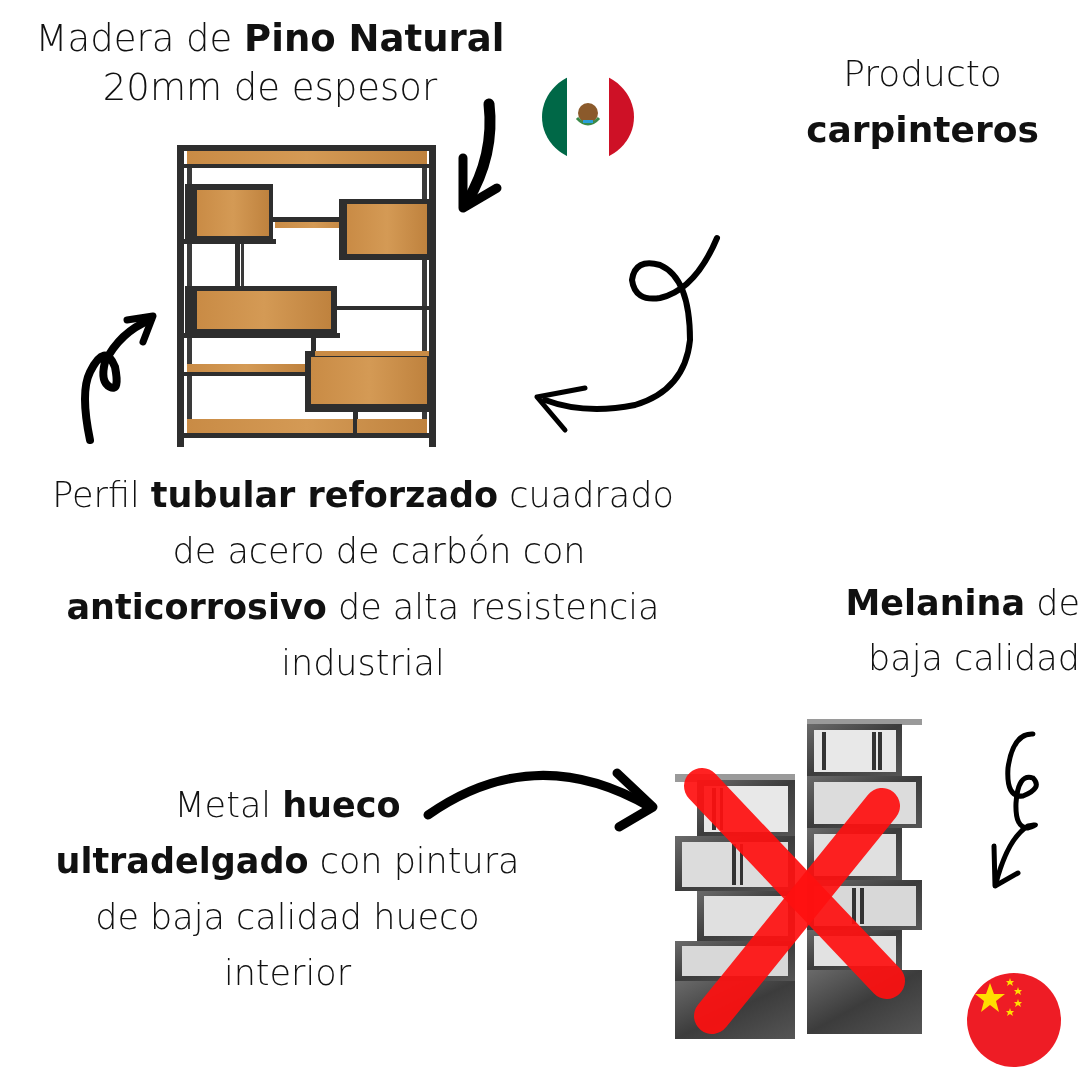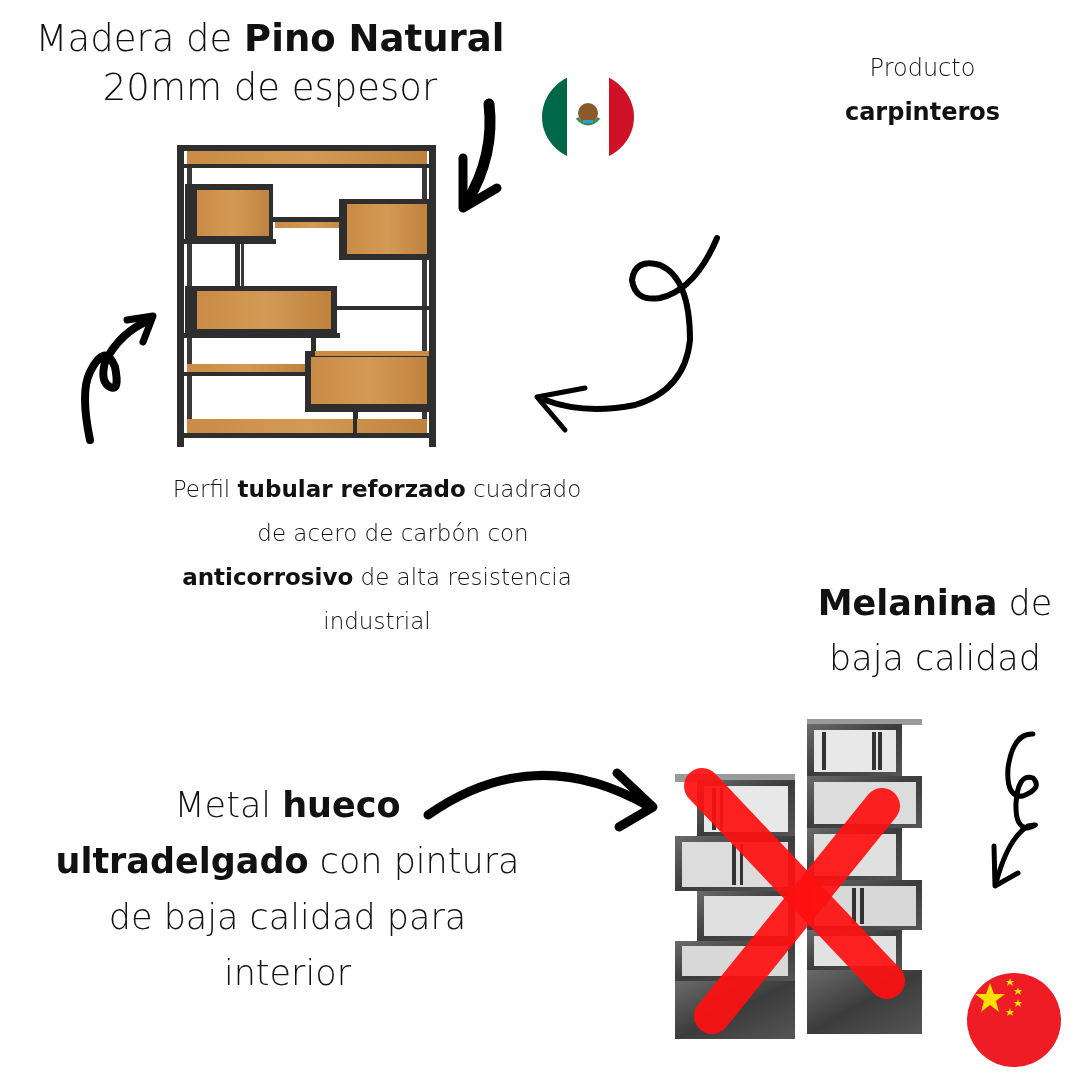--- a/index.html
+++ b/index.html
@@ -13,41 +13,41 @@
     svg { position: absolute; overflow: visible; }
   </style>
 </head>
 <body>
 
 <div class="txt" style="left:10px; top:20px; width:520px; font-size:37px;">
   <span class="line" style="margin-bottom:12px;"><span>Madera de </span><b>Pino Natural</b></span>
   <span class="line">20mm de espesor</span>
 </div>
 
-<div class="txt" style="left:780px; top:56px; width:285px; font-size:24px;">
+<div class="txt" style="left:780px; top:56px; width:285px; font-size:36px;">
   <span class="line" style="margin-bottom:20px;">Producto</span>
   <span class="line" style="margin-bottom:20px;"><b>carpinteros</b></span>
 </div>
 
-<div class="txt" style="left:16px; top:478px; width:722px; font-size:23px;">
+<div class="txt" style="left:2px; top:478px; width:722px; font-size:35px;">
   <span class="line" style="margin-bottom:21px;"><span>Perfil </span><b>tubular reforzado</b><span> cuadrado</span></span>
   <span class="line" style="margin-bottom:21px;margin-left:32px;">de acero de carbón con</span>
   <span class="line" style="margin-bottom:21px;"><b>anticorrosivo</b><span> de alta resistencia</span></span>
   <span class="line">industrial</span>
 </div>
 
-<div class="txt" style="left:790px; top:586px; width:290px; font-size:35px;">
+<div class="txt" style="left:790px; top:586px; width:290px; font-size:35px;text-align:right;">
   <span class="line" style="margin-bottom:20px;"><b>Melanina</b><span> de</span></span>
   <span class="line">baja calidad</span>
 </div>
 
 <div class="txt" style="left:20px; top:788px; width:535px; font-size:35px;">
   <span class="line" style="margin-bottom:21px;"><span>Metal </span><b>hueco</b></span>
   <span class="line" style="margin-bottom:21px;"><b>ultradelgado</b><span> con pintura</span></span>
-  <span class="line" style="margin-bottom:21px;">de baja calidad para</span>
+  <span class="line" style="margin-bottom:21px;">de baja calidad hueco</span>
   <span class="line">interior</span>
 </div>
 
 <svg style="left:175px; top:143px;" width="265" height="305" viewBox="0 0 265 305">
   <defs>
     <linearGradient id="wood" x1="0" y1="0" x2="1" y2="0">
       <stop offset="0" stop-color="#C98B45"></stop>
       <stop offset="0.5" stop-color="#D49A55"></stop>
       <stop offset="1" stop-color="#BF823E"></stop>
     </linearGradient>

